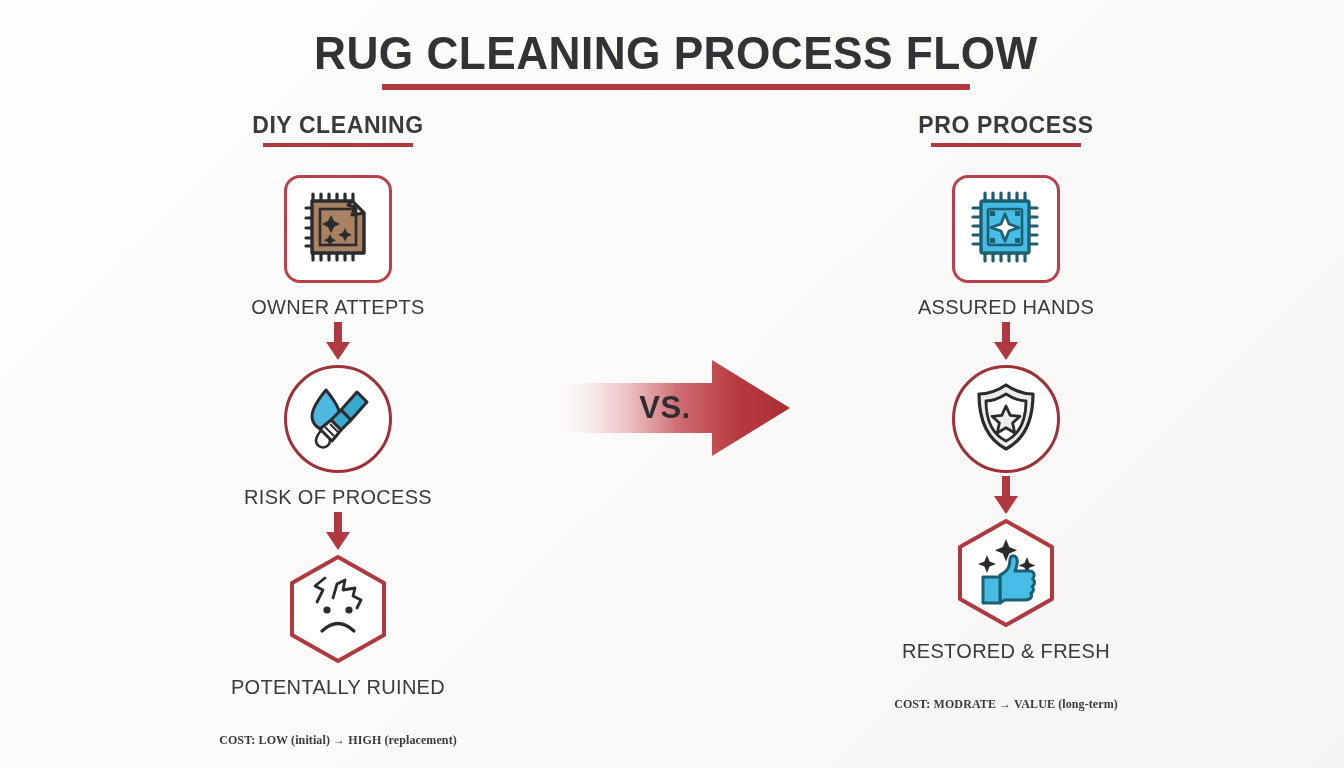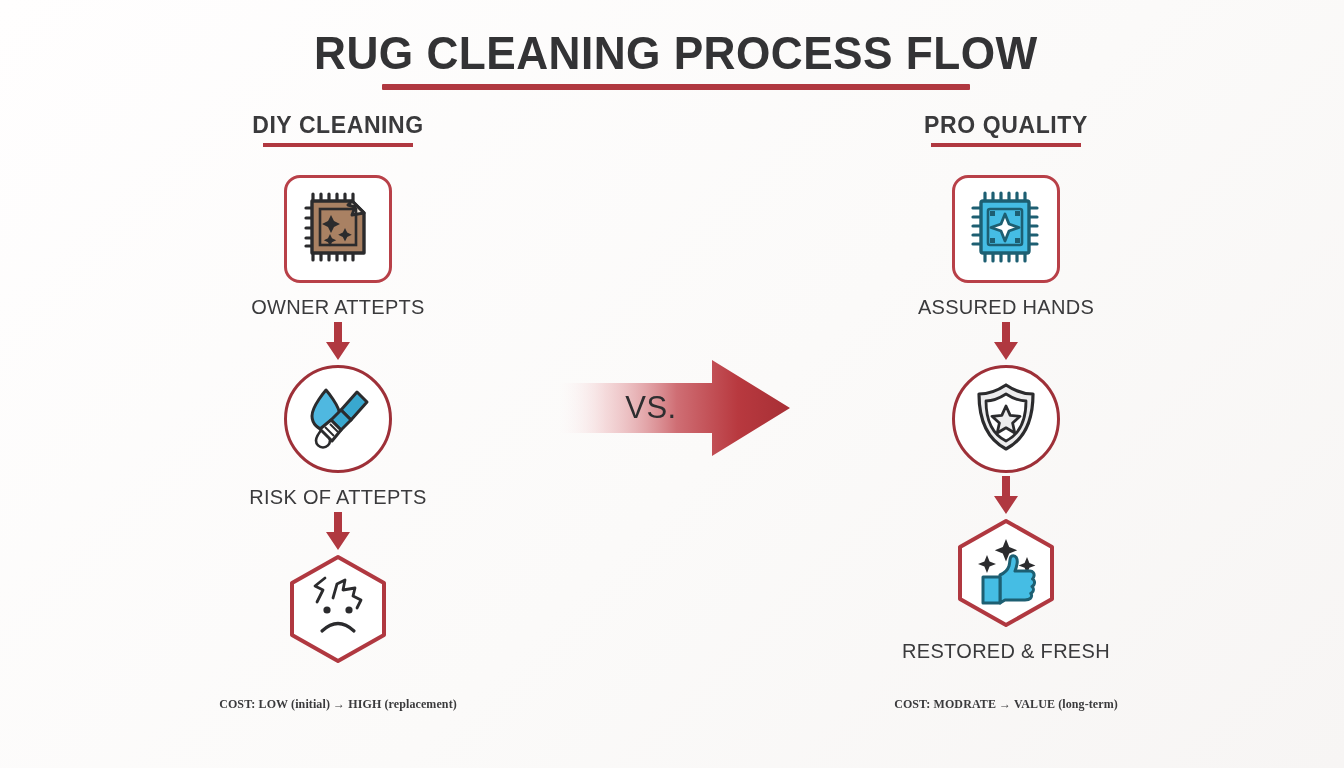--- a/index.html
+++ b/index.html
@@ -143,29 +143,29 @@
   
   .vs-wrap {
     position: absolute;
     left: 554px;
     top: 356px;
     width: 236px;
     height: 104px;
   }
   .vs-label {
     position: absolute;
-    left: 4px; top: 0;
+    left: 18px; top: 0;
     width: 186px;
     height: 104px;
     display: flex;
     align-items: center;
     justify-content: center;
     font-family: "Liberation Sans Narrow", "Liberation Sans", sans-serif;
     font-size: 31px;
-    font-weight: normal;
+    font-weight: bold;
     color: #2e2e30;
     z-index: 3;
     letter-spacing: 0.5px;
   }
 </style>
 </head>
 <body>
 
 <div class="canvas">
 
@@ -241,21 +241,21 @@
             <path d="M40,30 L50,40 L40,50 L30,40 Z" fill="#39a8cf" stroke="#2b2b2d" stroke-width="3" stroke-linejoin="round"></path>
 
             <path d="M30,40 L40,50 L31,61 L19,49 Z" fill="#ffffff" stroke="#2b2b2d" stroke-width="3" stroke-linejoin="round"></path>
             <g stroke="#2b2b2d" stroke-width="2">
               <line x1="24" y1="47" x2="33" y2="56"></line>
               <line x1="29" y1="44" x2="37" y2="52"></line>
             </g>
           </svg>
         </span>
       </div>
-      <div class="step-label">RISK OF ATTEPTS</div>
+      <div class="step-label">RISK OF PROCESS</div>
     </div>
 
     <div class="connector">
       <svg width="30" height="40" viewBox="0 0 30 40">
         <path d="M11,0 L19,0 L19,20 L27,20 L15,38 L3,20 L11,20 Z" fill="#b03840"></path>
       </svg>
     </div>
 
     <div class="step">
       <div class="badge hex">
@@ -270,29 +270,30 @@
               <path d="M30,24 L34,10 L42,6 L40,16 L52,14 L50,22 L58,26 L54,34"></path>
             </g>
 
             <circle cx="24" cy="36" r="3.6" fill="#2b2b2d"></circle>
             <circle cx="46" cy="36" r="3.6" fill="#2b2b2d"></circle>
 
             <path d="M19,57 Q35,42 51,57" fill="none" stroke="#2b2b2d" stroke-width="3.2" stroke-linecap="round"></path>
           </svg>
         </span>
       </div>
+      <div class="step-label">POTENTALLY RUINED</div>
     </div>
 
     <div class="cost-line">COST: LOW (initial) → HIGH (replacement)</div>
   </div>
 
   <div class="column right">
 
     <div>
-      <div class="col-head">PRO QUALITY</div>
+      <div class="col-head">PRO PROCESS</div>
       <div class="col-head-rule"></div>
     </div>
 
     <div class="step" style="margin-top:28px;">
       <div class="badge square">
         <span class="glyph">
           <svg width="76" height="78" viewBox="0 0 76 78">
             <g stroke="#1d5f72" stroke-width="3.2" stroke-linecap="round">
               <line x1="17" y1="5" x2="17" y2="13"></line>
               <line x1="25" y1="5" x2="25" y2="13"></line>

